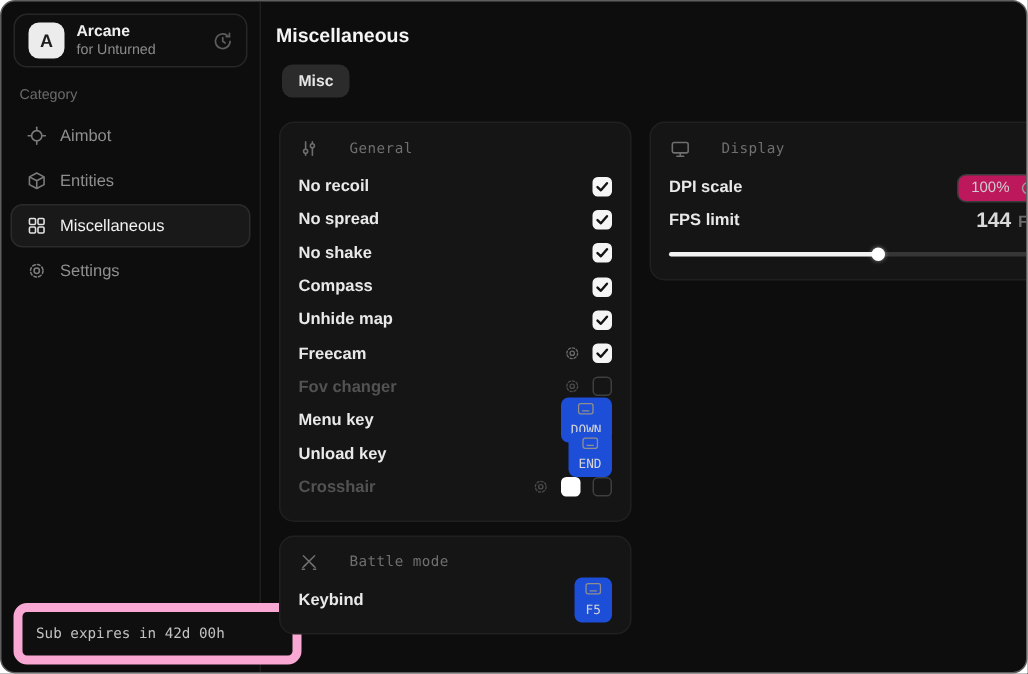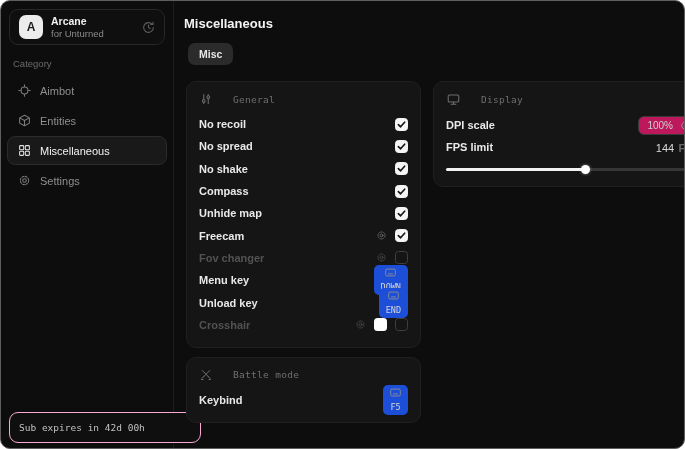--- a/index.html
+++ b/index.html
@@ -16,21 +16,21 @@
   .app-sub{font-size:9.5px;color:#8b8b8b;line-height:1.25;}
   .app-card .icn{margin-left:auto;color:#5c5c5c;}
   .cat-label{margin:13px 12px 7px 12px;font-size:9.5px;color:#6b6b6b;}
   .nav{padding:0 6px;}
   .nav-item{height:27px;display:flex;align-items:center;gap:9px;padding:0 10px;margin-bottom:1px;
     border:1px solid transparent;border-radius:8px;color:#8f8f8f;font-size:11px;font-weight:500;cursor:pointer;}
   .nav-item .icn{color:#7c7c7c;}
   .nav-item.active{background:#191919;border-color:#2b2b2b;color:#f2f2f2;}
   .nav-item.active .icn{color:#e2e2e2;}
   .sub-card{position:absolute;left:8px;bottom:5px;width:192px;box-sizing:border-box;
-    border:1px solid #f9a8d4;border-radius:9px;padding:7px 9px;background:#0f0f0f;}
+    border:6px solid #f9a8d4;border-radius:9px;padding:7px 9px;background:#0f0f0f;}
   .sub-line1{font-family:"DejaVu Sans Mono",monospace;font-size:9.5px;color:#c2c2c2;line-height:1.6;}
   .sub-line2{font-family:"DejaVu Sans Mono",monospace;font-size:9px;color:#6d6d6d;line-height:1.4;}
   
   .main{position:absolute;left:173px;top:0;right:0;bottom:0;}
   .page-title{margin:15px 0 0 10px;font-size:13px;font-weight:bold;color:#f5f5f5;}
   .tabs{margin:12px 0 0 14px;}
   .tab{display:inline-block;background:#2b2b2b;color:#e6e6e6;font-size:10.5px;font-weight:600;
     padding:5px 11px;border-radius:7px;cursor:pointer;}
   .cols{position:absolute;left:0;top:80px;right:0;bottom:0;}
   .card{box-sizing:border-box;background:#151515;border:1px solid #202020;border-radius:10px;
@@ -52,21 +52,21 @@
   .checkbox.checked svg{visibility:visible;}
   .swatch{width:13px;height:13px;border-radius:3.5px;background:#ffffff;cursor:pointer;}
   .kbd{display:flex;align-items:center;gap:5px;background:#1d4ed8;border-radius:5px;
     padding:3px 7px;font-family:"DejaVu Sans Mono",monospace;font-size:8.5px;color:#d6d6d6;cursor:pointer;flex-direction:column;}
   .kbd .icn{color:#8f8f8f;}
   .mt9{margin-top:9px;}
   
   .dpi-box{display:flex;align-items:center;gap:7px;border:1px solid #3a3a3a;background:#be185d;
     border-radius:6px;padding:3px 8px;font-size:10px;color:#cfcfcf;cursor:pointer;}
   .dpi-box .icn{color:#9a9a9a;}
-  .fps-val{font-size:11px;font-weight:normal;color:#d9d9d9;text-align:right;}
+  .fps-val{font-size:14px;font-weight:bold;color:#d9d9d9;text-align:right;}
   .fps-unit{font-size:11px;font-weight:bold;color:#6a6a6a;}
   .slider{position:relative;height:10px;margin-top:6px;cursor:pointer;}
   .slider .track{position:absolute;left:0;right:0;top:3.5px;height:3px;border-radius:2px;background:#363636;}
   .slider .fill{position:absolute;left:0;top:3.5px;height:3px;border-radius:2px;background:#f2f2f2;width:var(--pct,55%);}
   .slider .thumb{position:absolute;top:0.5px;left:var(--pct,55%);width:9px;height:9px;margin-left:-4.5px;
     border-radius:50%;background:#ffffff;box-shadow:0 0 3px rgba(255,255,255,.5);}
   .icn{display:inline-flex;flex:none;}
 </style>
 </head>
 <body>

